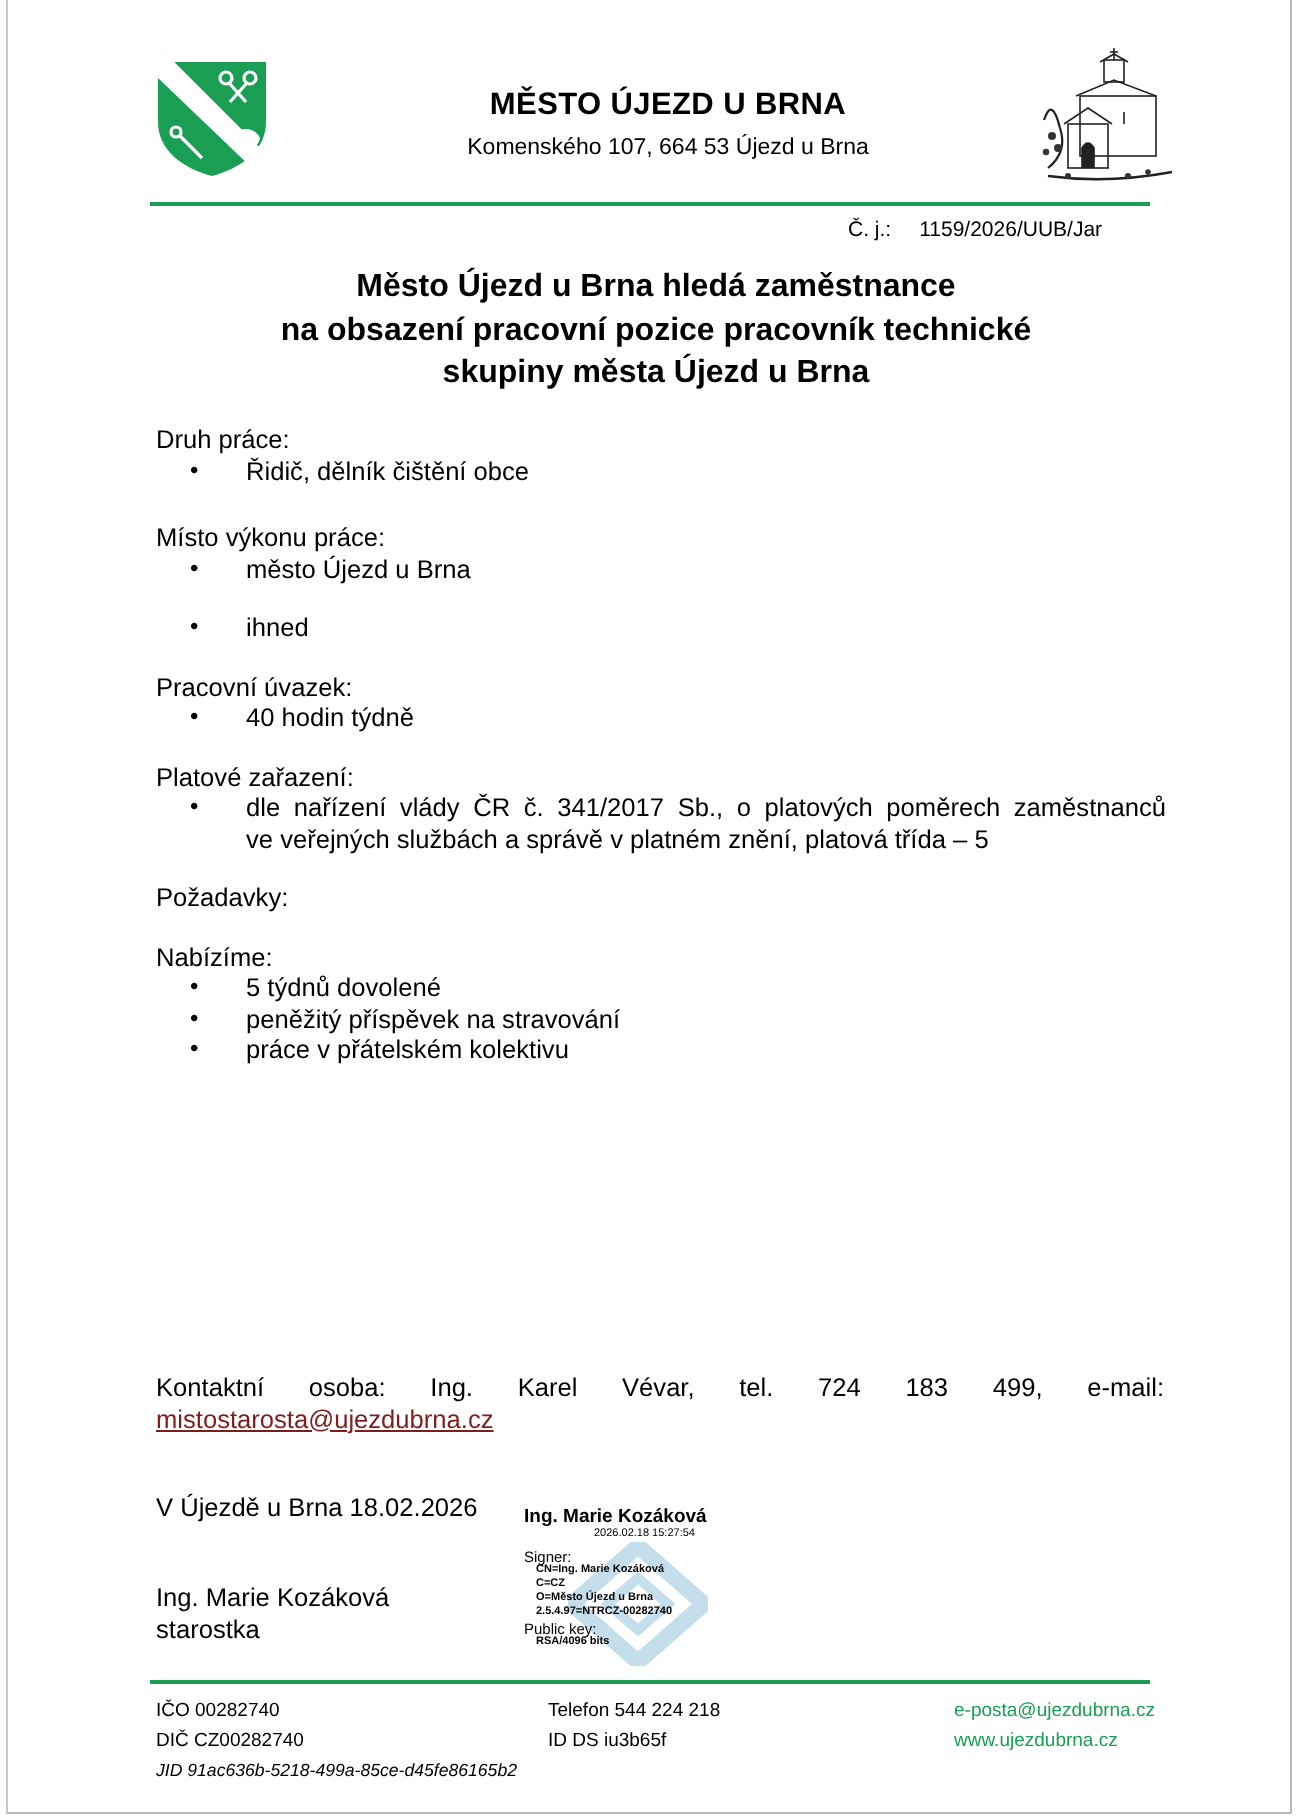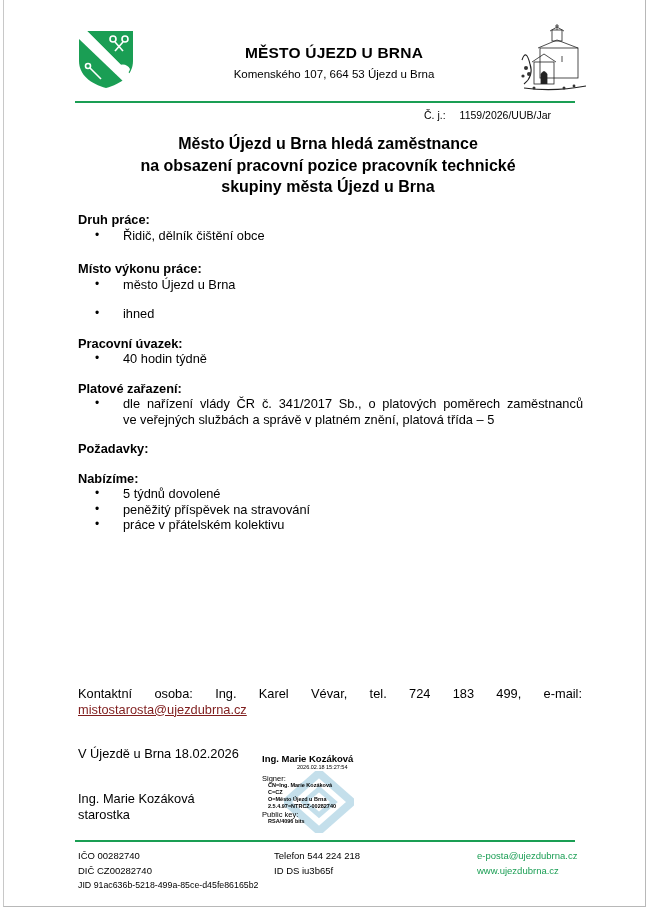--- a/index.html
+++ b/index.html
@@ -8,21 +8,21 @@
   .abs { position: absolute; }
   .crest { left: 73px; top: 29px; width: 58px; height: 60px; }
   .town-name { left: 200px; top: 44px; width: 260px; text-align: center; font-weight: bold; font-size: 15.5px; letter-spacing: 0.2px; }
   .town-addr { left: 200px; top: 68px; width: 260px; text-align: center; font-size: 11.5px; }
   .chapel { left: 510px; top: 18px; width: 78px; height: 80px; }
   .hline { background: #1a9e54; height: 2px; }
   .ref { left: 420px; top: 109px; font-size: 10.5px; }
   .ref span.gap { display: inline-block; width: 14px; }
   .title { left: 74px; top: 133px; width: 500px; text-align: center; font-weight: bold; font-size: 16px; line-height: 21.5px; }
   .body { left: 74px; top: 212px; width: 505px; font-size: 12.8px; line-height: 15.5px; }
-  .sec-h { font-weight: bold; margin: 0; }
+  .sec-h { font-weight: normal; margin: 0; }
   .sec { margin-bottom: 14px; }
   ul.bul { list-style: none; margin: 0; padding: 0; }
   ul.bul > li { position: relative; padding-left: 45px; }
   ul.bul > li::before { content: "•"; position: absolute; left: 17px; top: 0; font-size: 12px; }
   ul.dash { list-style: none; margin: 0; padding: 0; }
   ul.dash > li { position: relative; padding-left: 45px; }
   ul.dash > li::before { content: "-"; position: absolute; left: 20px; }
   .just { text-align: justify; text-align-last: justify; }
   .contact { left: 74px; top: 686px; width: 504px; font-size: 12.8px; line-height: 15.5px; }
   .contact a { color: #7f1d1d; text-decoration: underline; }
@@ -180,21 +180,21 @@
       <div class="lbl" style="margin-top:1px;">Public key:</div>
       <div class="ln">RSA/4096 bits</div>
     </div>
   </div>
 
   <div class="abs hline" style="left:71px; top:840px; width:500px;"></div>
 
   <div class="abs foot foot-l">
     <div>IČO 00282740</div>
     <div>DIČ CZ00282740</div>
-    <div style="font-size:8.8px;">JID 91ac636b-5218-499a-85ce-d45fe86165b2</div>
+    <div style="font-size:8.8px;font-style:italic;">JID 91ac636b-5218-499a-85ce-d45fe86165b2</div>
   </div>
   <div class="abs foot foot-m">
     <div>Telefon 544 224 218</div>
     <div>ID DS iu3b65f</div>
   </div>
   <div class="abs foot foot-r">
     <div>e-posta@ujezdubrna.cz</div>
     <div>www.ujezdubrna.cz</div>
   </div>
 

